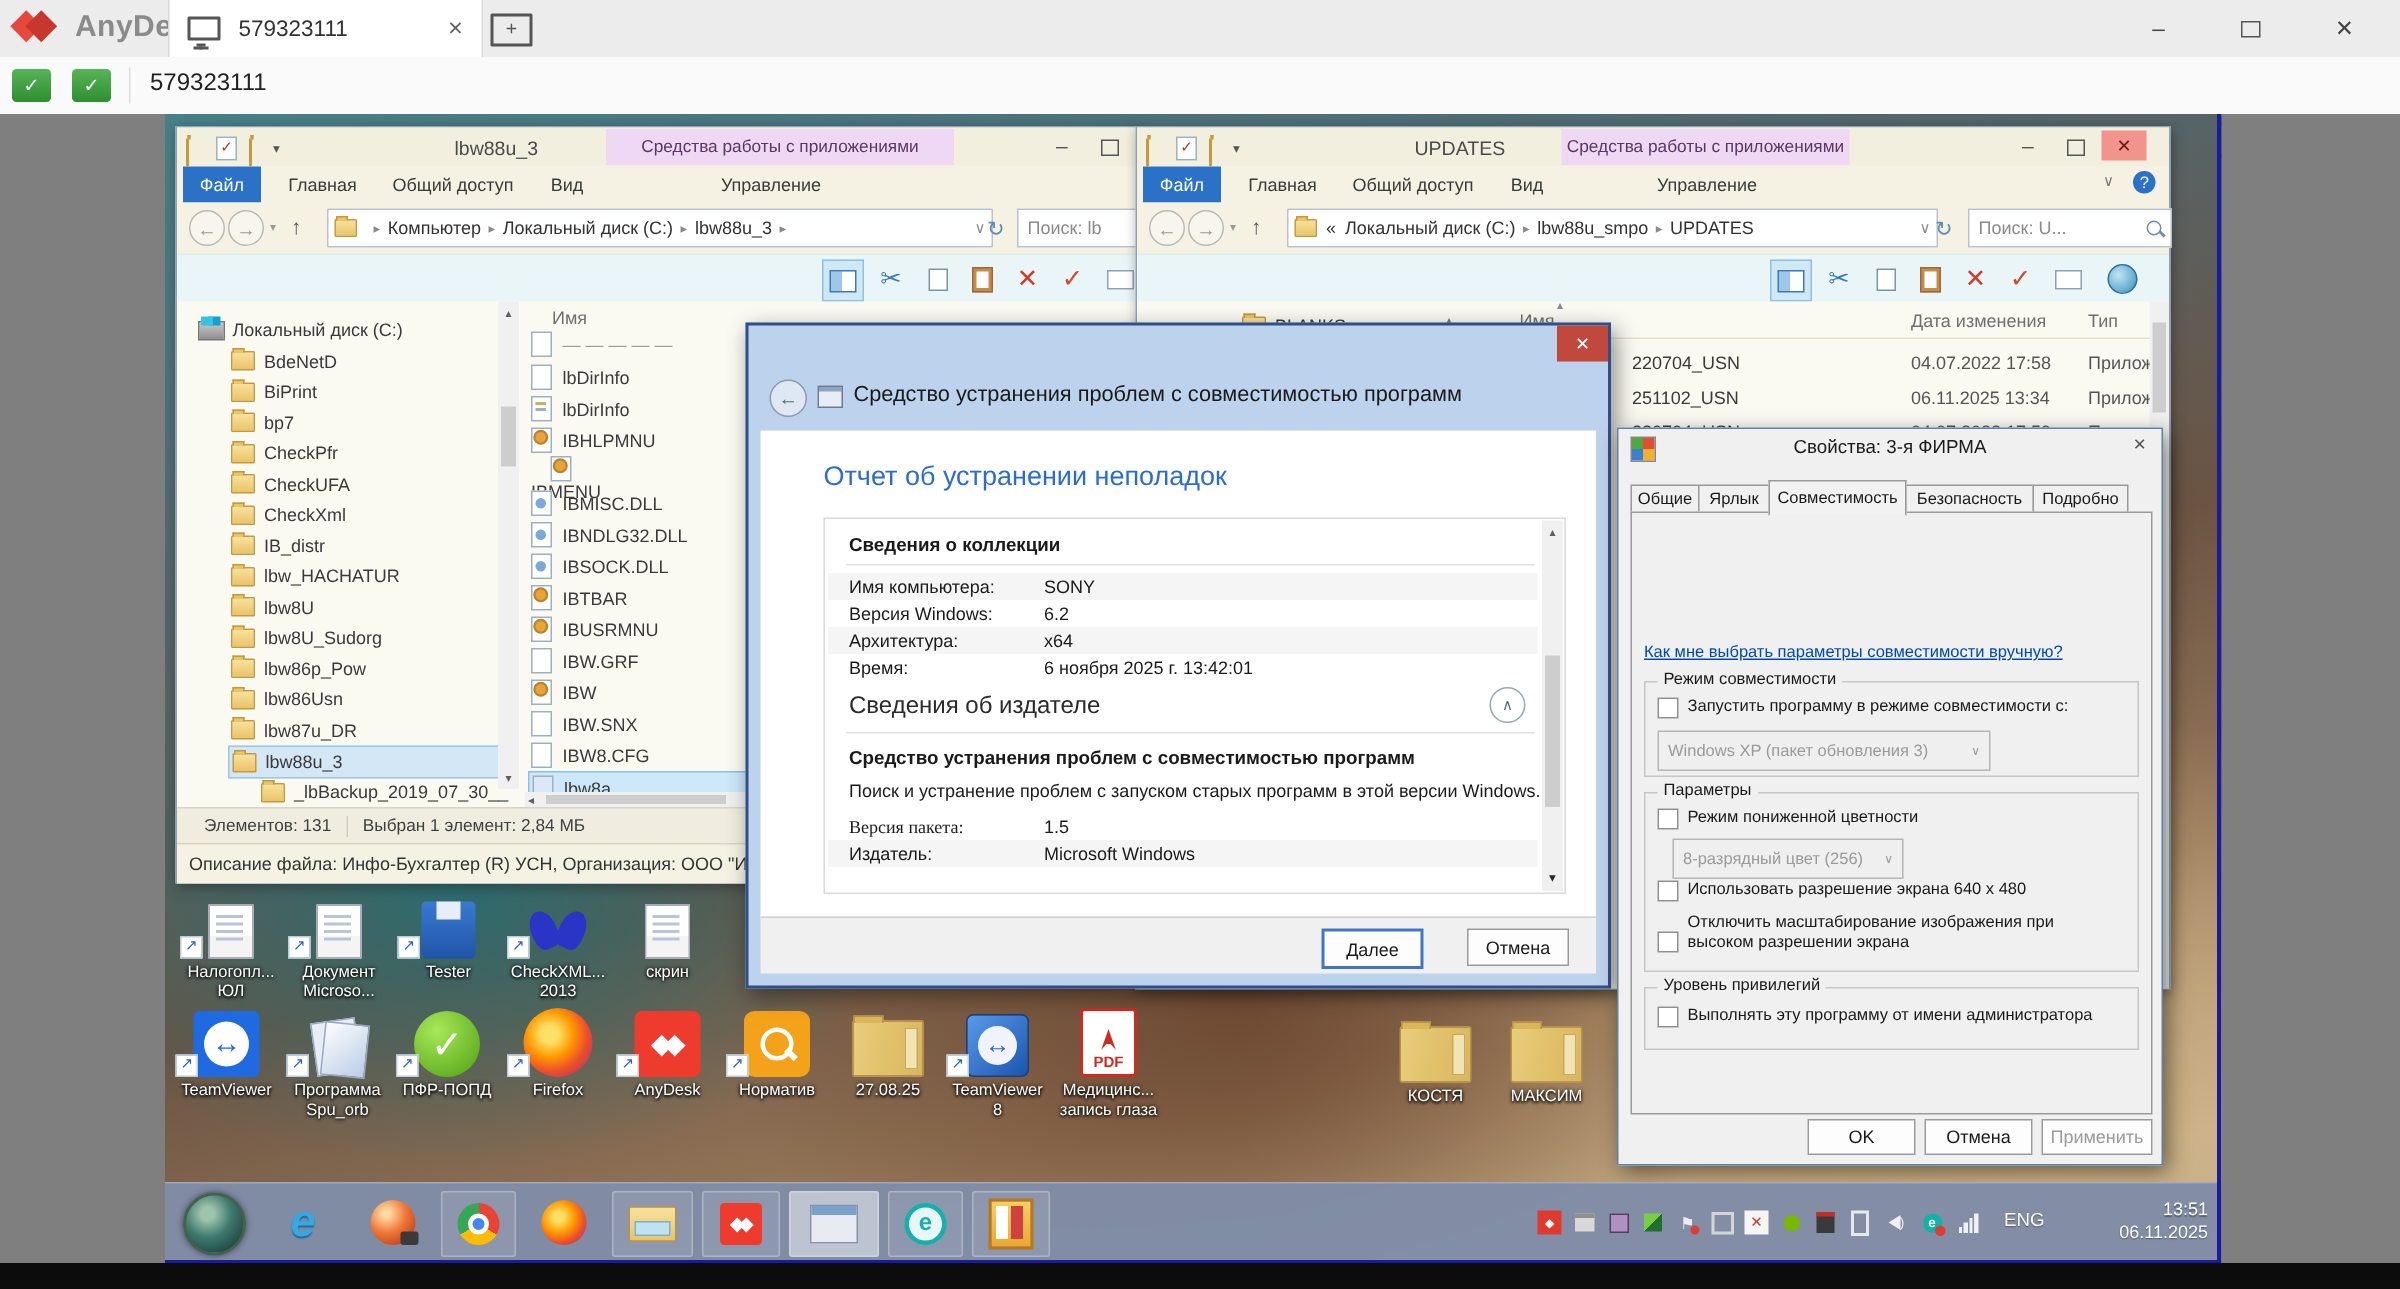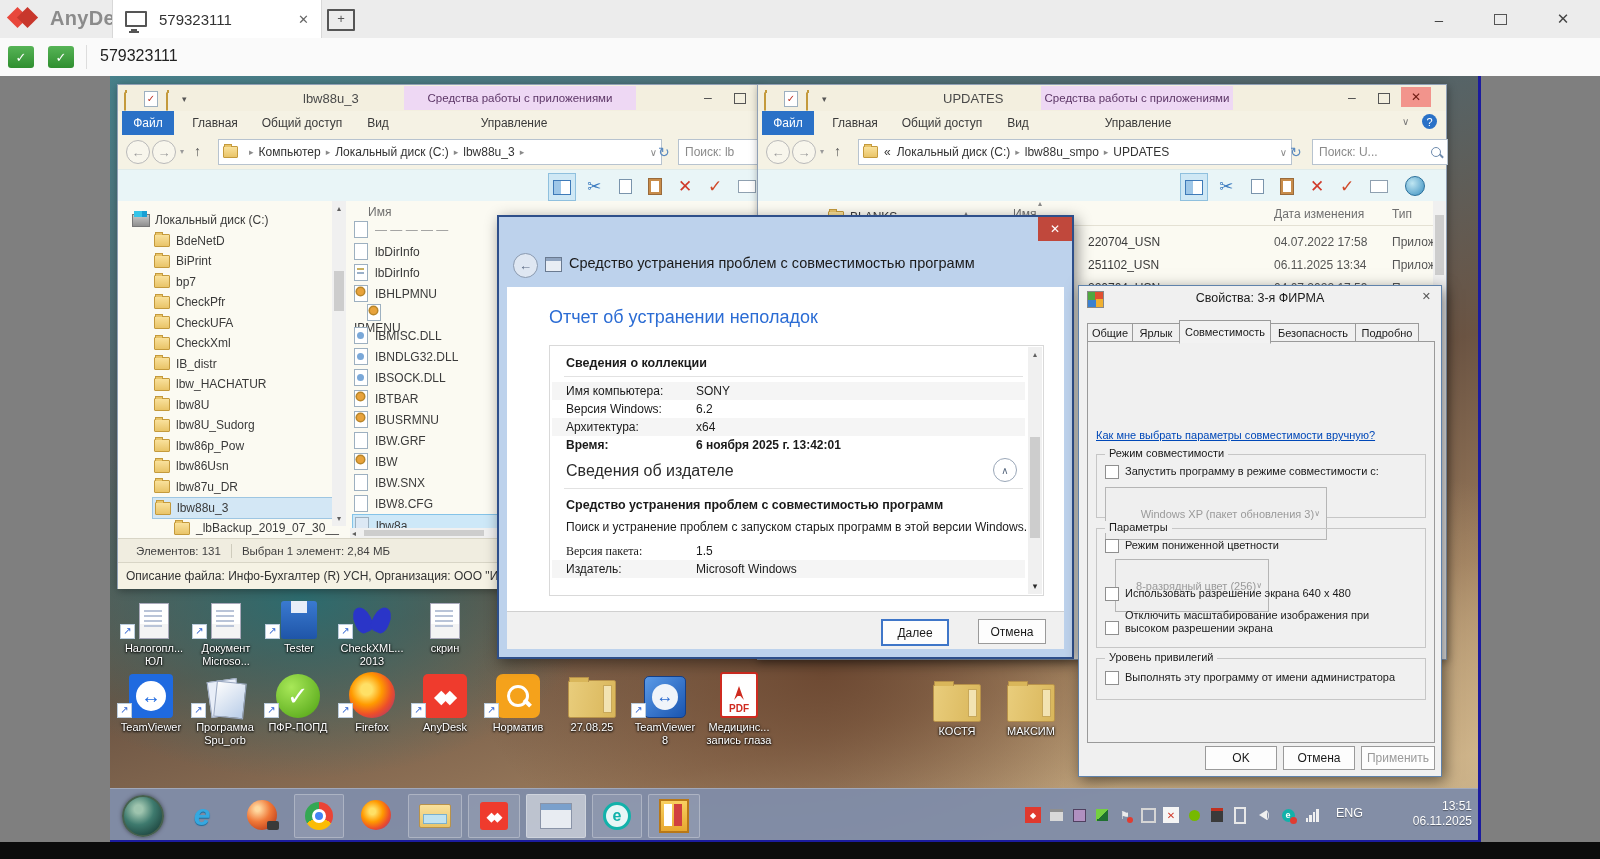--- a/index.html
+++ b/index.html
@@ -131,21 +131,21 @@
   .dlg-p{background:#f0f0f0;border:1px solid #5f82ab;box-shadow:3px 4px 14px rgba(0,0,0,.5);font-size:11px;color:#1a1a1a;}
   .p-title{font-size:12.5px;color:#1a1a1a;}
   .p-ico{width:15px;height:15px;background:conic-gradient(#e05030 0 25%,#f0b030 0 50%,#3a80d0 0 75%,#50a840 0 100%);border:1px solid #888;}
   .ptab{position:absolute;height:18px;border:1px solid #9a9a9a;background:#f0f0f0;display:flex;align-items:center;justify-content:center;font-size:11px;}
   .ptab.active{height:22px;border-bottom:1px solid #f0f0f0;background:#f2f2f2;z-index:3;}
   .p-panel{border:1px solid #9a9a9a;background:#f0f0f0;}
   .grp{position:absolute;border:1px solid #c6c6c6;}
   .grp-l{position:absolute;top:-8px;left:8px;background:#f0f0f0;padding:0 4px;font-size:11px;}
   .chk{width:12px;height:12px;background:#fff;border:1px solid #8f8f8f;flex:none;}
   .chkrow{position:absolute;display:flex;gap:6px;align-items:flex-start;font-size:11px;line-height:13px;}
-  .dsel{position:absolute;background:#efefef;border:1px solid #b5b5b5;color:#9a9a9a;font-size:11px;display:flex;align-items:center;justify-content:flex-end;padding:16px 6px;}
+  .dsel{position:absolute;background:#efefef;border:1px solid #b5b5b5;color:#9a9a9a;font-size:11px;display:flex;align-items:center;justify-content:space-between;padding:3px 6px;}
   .plink{color:#0048b8;text-decoration:underline;font-size:11px;}
   .pbtn{position:absolute;background:#efefef;border:1px solid #9a9a9a;font-size:11px;display:flex;align-items:center;justify-content:center;gap:6px;}
   .uac{width:13px;height:14px;clip-path:polygon(50% 0,100% 12%,100% 55%,50% 100%,0 55%,0 12%);background:linear-gradient(135deg,#2a62c8 0 50%,#f4c410 50% 100%);}
   .disabled{color:#9a9a9a;}
 
   
   .dicon{position:absolute;width:72px;text-align:center;}
   .dicon .art{height:48px;display:flex;align-items:flex-end;justify-content:center;position:relative;}
   .dlabel{font-size:11px;color:#fff;text-shadow:0 1px 2px #000,0 0 3px #000;line-height:13px;margin-top:3px;}
   .shortcut{position:absolute;left:2px;bottom:0;width:13px;height:13px;background:#fff;border:1px solid #bcd;color:#2a5fd0;font-size:10px;line-height:12px;text-align:center;}
@@ -813,21 +813,21 @@
               <span>SONY</span>
             </div>
           <div class="t-row" style="left:2px;top:54px;right:18px;">
               <span style="width:130px;margin-left:14px;">Версия Windows:</span>
               <span>6.2</span>
             </div>
           <div class="t-row t-alt" style="left:2px;top:72px;right:18px;">
               <span style="width:130px;margin-left:14px;">Архитектура:</span>
               <span>x64</span>
             </div>
-          <div class="t-row" style="left:2px;top:90px;right:16px;font-weight:bold;">
+          <div class="t-row" style="left:2px;top:90px;right:16px;">
               <span style="width:130px;margin-left:14px;">Время:</span>
               <span>6 ноября 2025 г. 13:42:01</span>
             </div>
           <span class="abs t-sec2 tx" style="left:16px;top:116px;">Сведения об издателе</span>
           <div class="abs circbtn" style="right:26px;top:112px;">
               <span>∧</span>
             </div>
           <div class="abs hr" style="left:14px;top:142px;right:20px;"></div>
           <span class="abs t-sec tx" style="left:16px;top:152px;">Средство устранения проблем с совместимостью программ</span>
           <span class="abs tx" style="left:16px;top:174px;font-size:12px;color:#1a1a1a;">Поиск и устранение проблем с запуском старых программ в этой версии Windows.</span>

